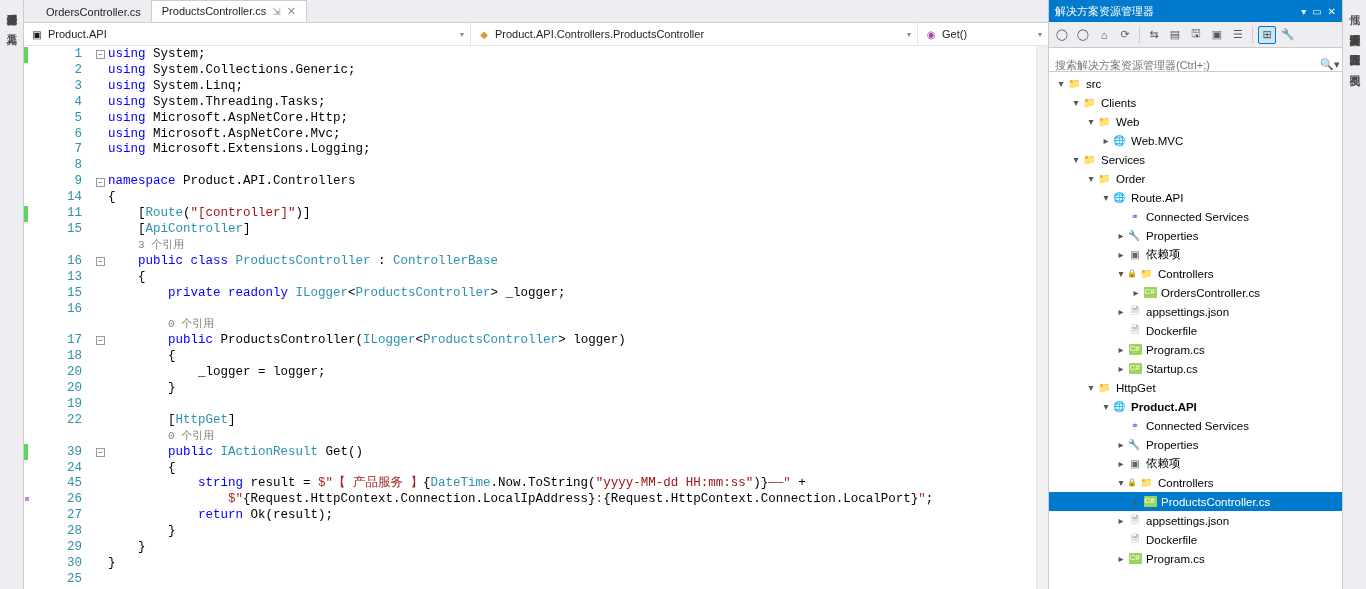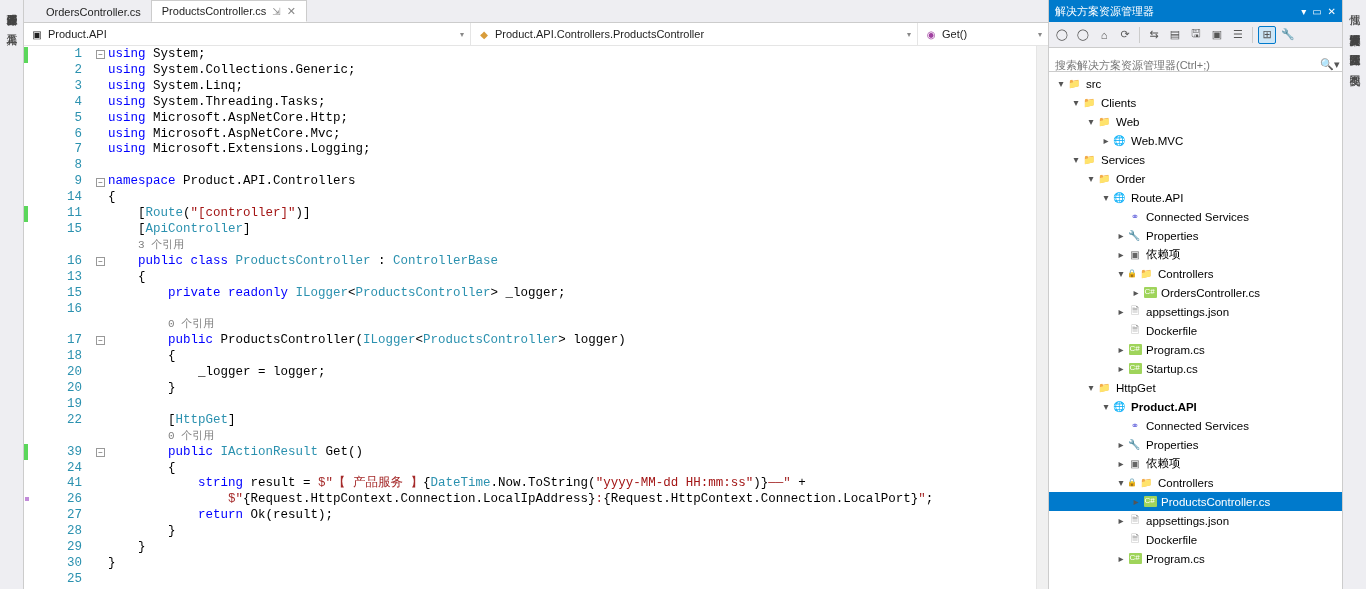--- a/index.html
+++ b/index.html
@@ -166,21 +166,21 @@
         <div>&nbsp;</div>
         <div>17</div>
         <div>18</div>
         <div>20</div>
         <div>20</div>
         <div>19</div>
         <div>22</div>
         <div>&nbsp;</div>
         <div>39</div>
         <div>24</div>
-        <div>41</div>
+        <div>45</div>
         <div>26</div>
         <div>27</div>
         <div>28</div>
         <div>29</div>
         <div>30</div>
         <div>25</div>
       </div>
     <div class="fold-gutter" id="fold-gutter">
         <div style="height: 15.9px;">
           <div class="fold-box">−</div>

